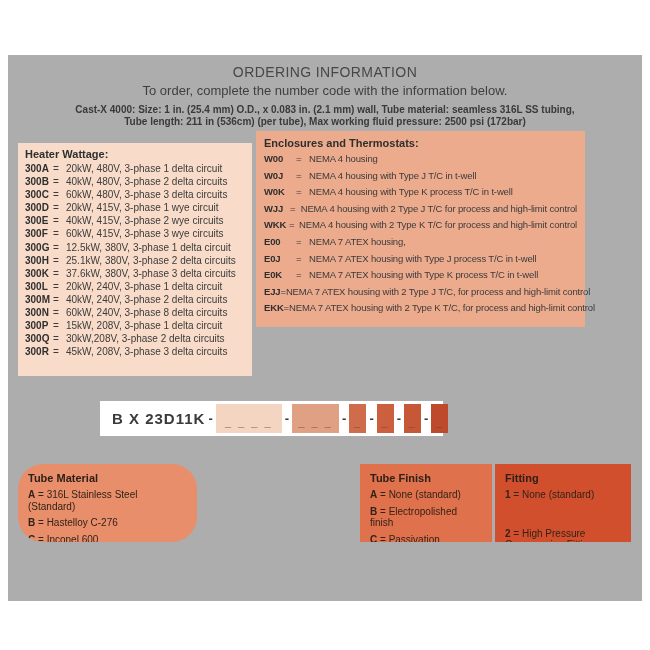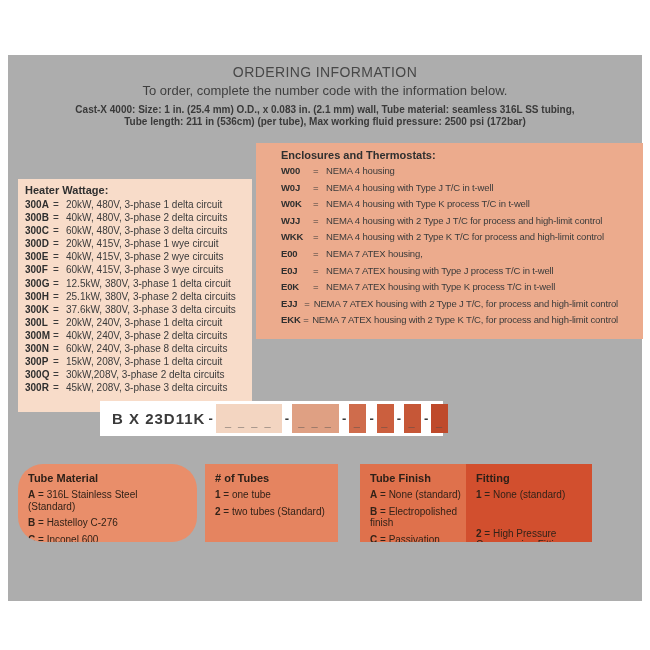--- a/index.html
+++ b/index.html
@@ -23,22 +23,22 @@
   .hdr-sub{
     position:absolute;top:28px;left:0;width:100%;
     text-align:center;font-size:13px;color:#3f3f3f;
   }
   .hdr-spec{
     position:absolute;top:49px;left:0;width:100%;
     text-align:center;font-weight:bold;font-size:10px;line-height:12px;color:#3a3a3a;
   }
   
   .listbox{position:absolute;box-sizing:border-box;overflow:visible;}
-  .heater-box{left:10px;top:88px;width:234px;height:233px;padding:5px 7px;margin-top:36px;}
-  .enclosure-box{left:248px;top:88px;width:387px;height:196px;padding:6px 25px;}
+  .heater-box{left:10px;top:88px;width:234px;height:233px;padding:5px 7px;}
+  .enclosure-box{left:248px;top:76px;width:329px;height:196px;padding:6px 8px;}
   .listbox .box-title{font-weight:bold;font-size:11px;margin-bottom:2px;color:#2f2f2f;}
   .row{display:flex;white-space:nowrap;}
   .heater-box .row{font-size:10px;line-height:13.1px;}
   .enclosure-box .row{font-size:9.5px;line-height:16.6px;letter-spacing:-0.15px;}
   .row .code{font-weight:bold;color:#2f2f2f;}
   .heater-box .code{width:28px;}
   .enclosure-box .code{width:32px;}
   .row .eq{width:13px;text-align:left;}
   .row .desc{flex:1;}
   
@@ -60,21 +60,21 @@
   .optbox{
     position:absolute;top:409px;height:78px;box-sizing:border-box;
     padding:8px 10px;overflow:hidden;
   }
   .optbox .box-title{font-weight:bold;font-size:11px;margin-bottom:5px;color:#2e2018;}
   .opt-item{font-size:10px;line-height:11.5px;margin-bottom:5px;color:#332218;}
   .opt-item .code{font-weight:bold;}
   .box-tube-material{left:10px;width:179px;border-radius:25px;}
   .box-num-tubes{left:197px;width:133px;}
   .box-tube-finish{left:352px;width:132px;}
-  .box-fitting{left:458px;width:126px;}
+  .box-fitting{left:487px;width:136px;}
   .box-fitting .opt-item + .opt-item{margin-top:27px;}
   
   .accessories{position:absolute;left:20px;top:506px;}
   .acc-title{font-weight:bold;font-size:11px;color:#2f2f2f;}
   .acc-item{font-size:10.5px;}
 </style>
 </head>
 <body>
 
 <div class="panel" style="background: rgb(173, 173, 173);">
@@ -295,35 +295,20 @@
         <span>Hastelloy C-276</span>
       </div>
 
       <div class="opt-item">
         <span class="code">C</span>
         <span>=</span>
         <span>Inconel 600</span>
       </div>
     </div>
 
-  <div class="optbox box-num-tubes" style="background: rgb(229, 132, 96);">
-    <div class="box-title"># of Tubes</div>
-
-      <div class="opt-item">
-        <span class="code">1</span>
-        <span>=</span>
-        <span>one tube</span>
-      </div>
-
-      <div class="opt-item">
-        <span class="code">2</span>
-        <span>=</span>
-        <span>two tubes (Standard)</span>
-      </div>
-    </div>
 
   <div class="optbox box-tube-finish" style="background: rgb(223, 113, 76);">
     <div class="box-title">Tube Finish</div>
 
       <div class="opt-item">
         <span class="code">A</span>
         <span>=</span>
         <span>None (standard)</span>
       </div>
 

